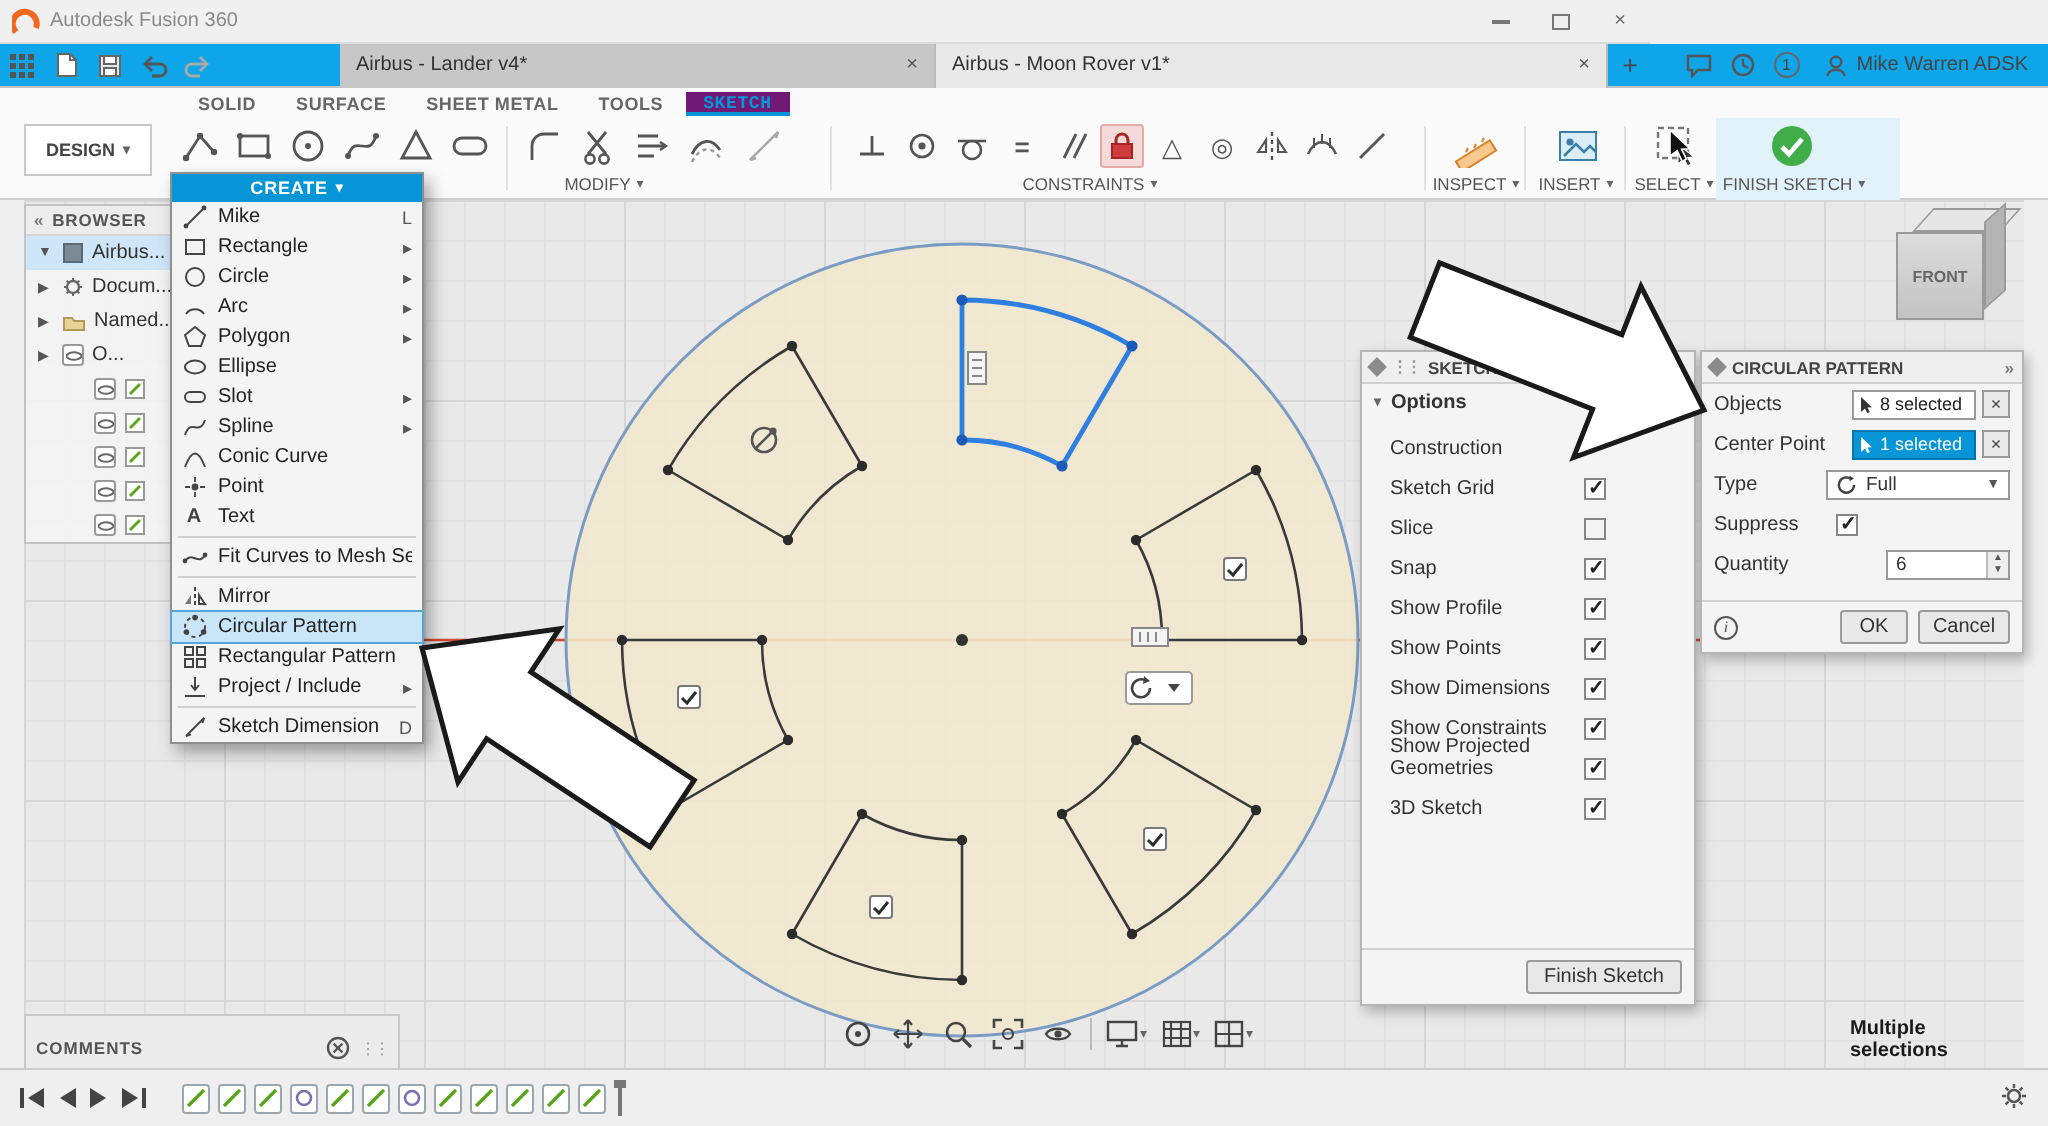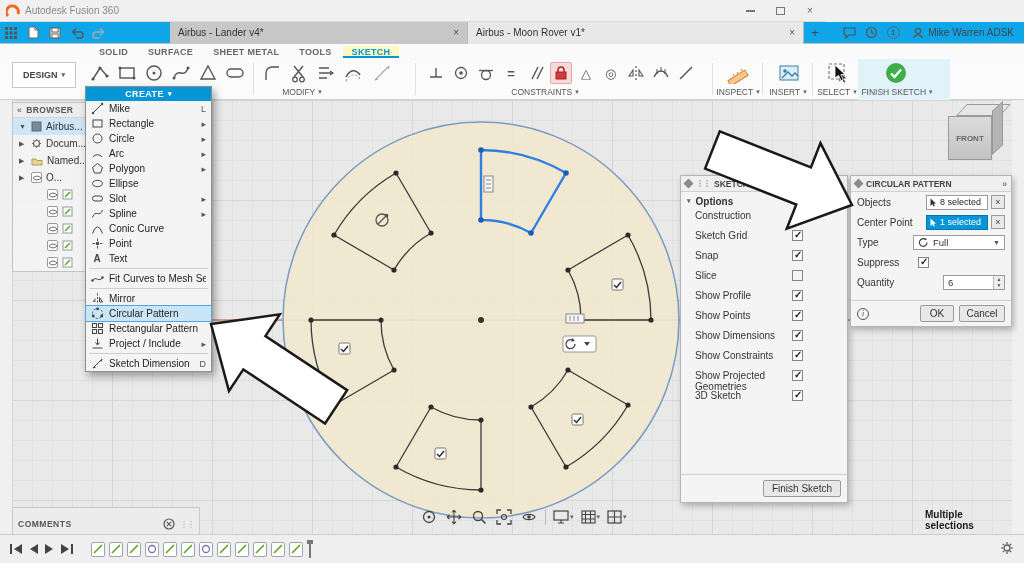--- a/index.html
+++ b/index.html
@@ -27,21 +27,21 @@
   .doc-tab .tab-label { flex:1; overflow:hidden; white-space:nowrap; }
   .tab-close { color:#555; margin-left:6px; font-size:10px; }
   .badge { width:13px; height:13px; border:1px solid #666; border-radius:50%; font-size:8px;
     display:flex; align-items:center; justify-content:center; color:#444; }
   .user-chip { display:flex; align-items:center; gap:4px; margin:0 10px 0 8px; color:#444; font-size:10px; white-space:nowrap; }
 
   
   .envtabs { position:absolute; left:0; top:44px; width:1024px; height:15px; background:#fafafa;
     display:flex; align-items:center; padding-left:90px; gap:2px; }
   .envtab { padding:1px 9px; font-size:9px; font-weight:bold; color:#666; letter-spacing:.3px; }
-  .envtab.active { color:#0696d7; background:#fef9c3; box-shadow:inset 0 -2px 0 #0696d7; }
+  .envtab.active { color:#0696d7; background:#701a75; box-shadow:inset 0 -2px 0 #0696d7;font-family:Liberation Mono, monospace; }
 
   
   .ribbon { position:absolute; left:0; top:59px; width:1024px; height:41px; background:#fbfbfb;
     border-bottom:1px solid #cfcfcf; }
   .design-box { position:absolute; left:12px; top:3px; width:64px; height:26px; background:#fff;
     border:1px solid #c8c8c8; display:flex; align-items:center; justify-content:center; gap:4px;
     font-size:9px; font-weight:bold; color:#444; }
   .tool { position:absolute; top:2px; width:24px; height:24px; display:flex; align-items:center;
     justify-content:center; }
   .tool.small { width:22px; height:22px; top:3px; }
@@ -103,21 +103,21 @@
   .panel { position:absolute; background:#f4f4f4; border:1px solid #b5b5b5;
     box-shadow:2px 3px 6px rgba(0,0,0,.25); z-index:20; }
   .palette { left:680px; top:175px; width:168px; height:328px; }
   .cpdlg { left:850px; top:175px; width:162px; height:152px; }
   .p-head { height:16px; display:flex; align-items:center; gap:4px; padding:0 4px; background:#efefef;
     border-bottom:1px solid #d0d0d0; font-size:8.5px; font-weight:bold; color:#444; white-space:nowrap; overflow:hidden; }
   .p-head .dd { width:7px; height:7px; background:#8b8b8b; transform:rotate(45deg); flex:none; }
   .p-head .hd-x { margin-left:auto; color:#777; }
   .sec-row { height:18px; display:flex; align-items:center; gap:5px; padding-left:6px;
     font-size:10px; font-weight:bold; color:#333; }
-  .pal-row { height:20px; display:flex; align-items:flex-start; padding:0 44px 0 14px; font-size:10px; color:#333; }
+  .pal-row { height:20px; display:flex; align-items:flex-end; padding:0 44px 0 14px; font-size:10px; color:#333; }
   .pal-row .pr-label { flex:1; }
   .checkbox { width:11px; height:11px; border:1px solid #868686; background:#f4f4f4; position:relative; flex:none; }
   .checkbox.checked { background:#fdfdfd; }
   .checkbox.checked::after { content:"✓"; position:absolute; left:1px; top:-2px; font-size:10px;
     color:#222; font-weight:bold; }
   .pal-foot { position:absolute; left:0; right:0; bottom:0; height:28px; border-top:1px solid #d0d0d0;
     display:flex; align-items:center; justify-content:flex-end; padding:0 6px; }
   .btn { background:#e8e8e8; border:1px solid #9a9a9a; border-radius:2px; font-size:10px; color:#333;
     height:17px; display:flex; align-items:center; justify-content:center; padding:0 8px;text-align:right; }
 
@@ -882,26 +882,26 @@
     <span class="pr-label">Construction</span>
     <svg width="16" height="13">
         <path d="M2 11 L14 2" stroke="#555" stroke-width="1.3" stroke-dasharray="3 2"></path>
       </svg>
   </div>
   <div class="pal-row">
     <span class="pr-label">Sketch Grid</span>
     <span class="checkbox checked"></span>
   </div>
   <div class="pal-row">
+    <span class="pr-label">Slice</span>
+    <span class="checkbox"></span>
+  </div>
+  <div class="pal-row">
     <span class="pr-label">Snap</span>
     <span class="checkbox checked"></span>
-  </div>
-  <div class="pal-row">
-    <span class="pr-label">Slice</span>
-    <span class="checkbox"></span>
   </div>
   <div class="pal-row">
     <span class="pr-label">Show Profile</span>
     <span class="checkbox checked"></span>
   </div>
   <div class="pal-row">
     <span class="pr-label">Show Points</span>
     <span class="checkbox checked"></span>
   </div>
   <div class="pal-row">

